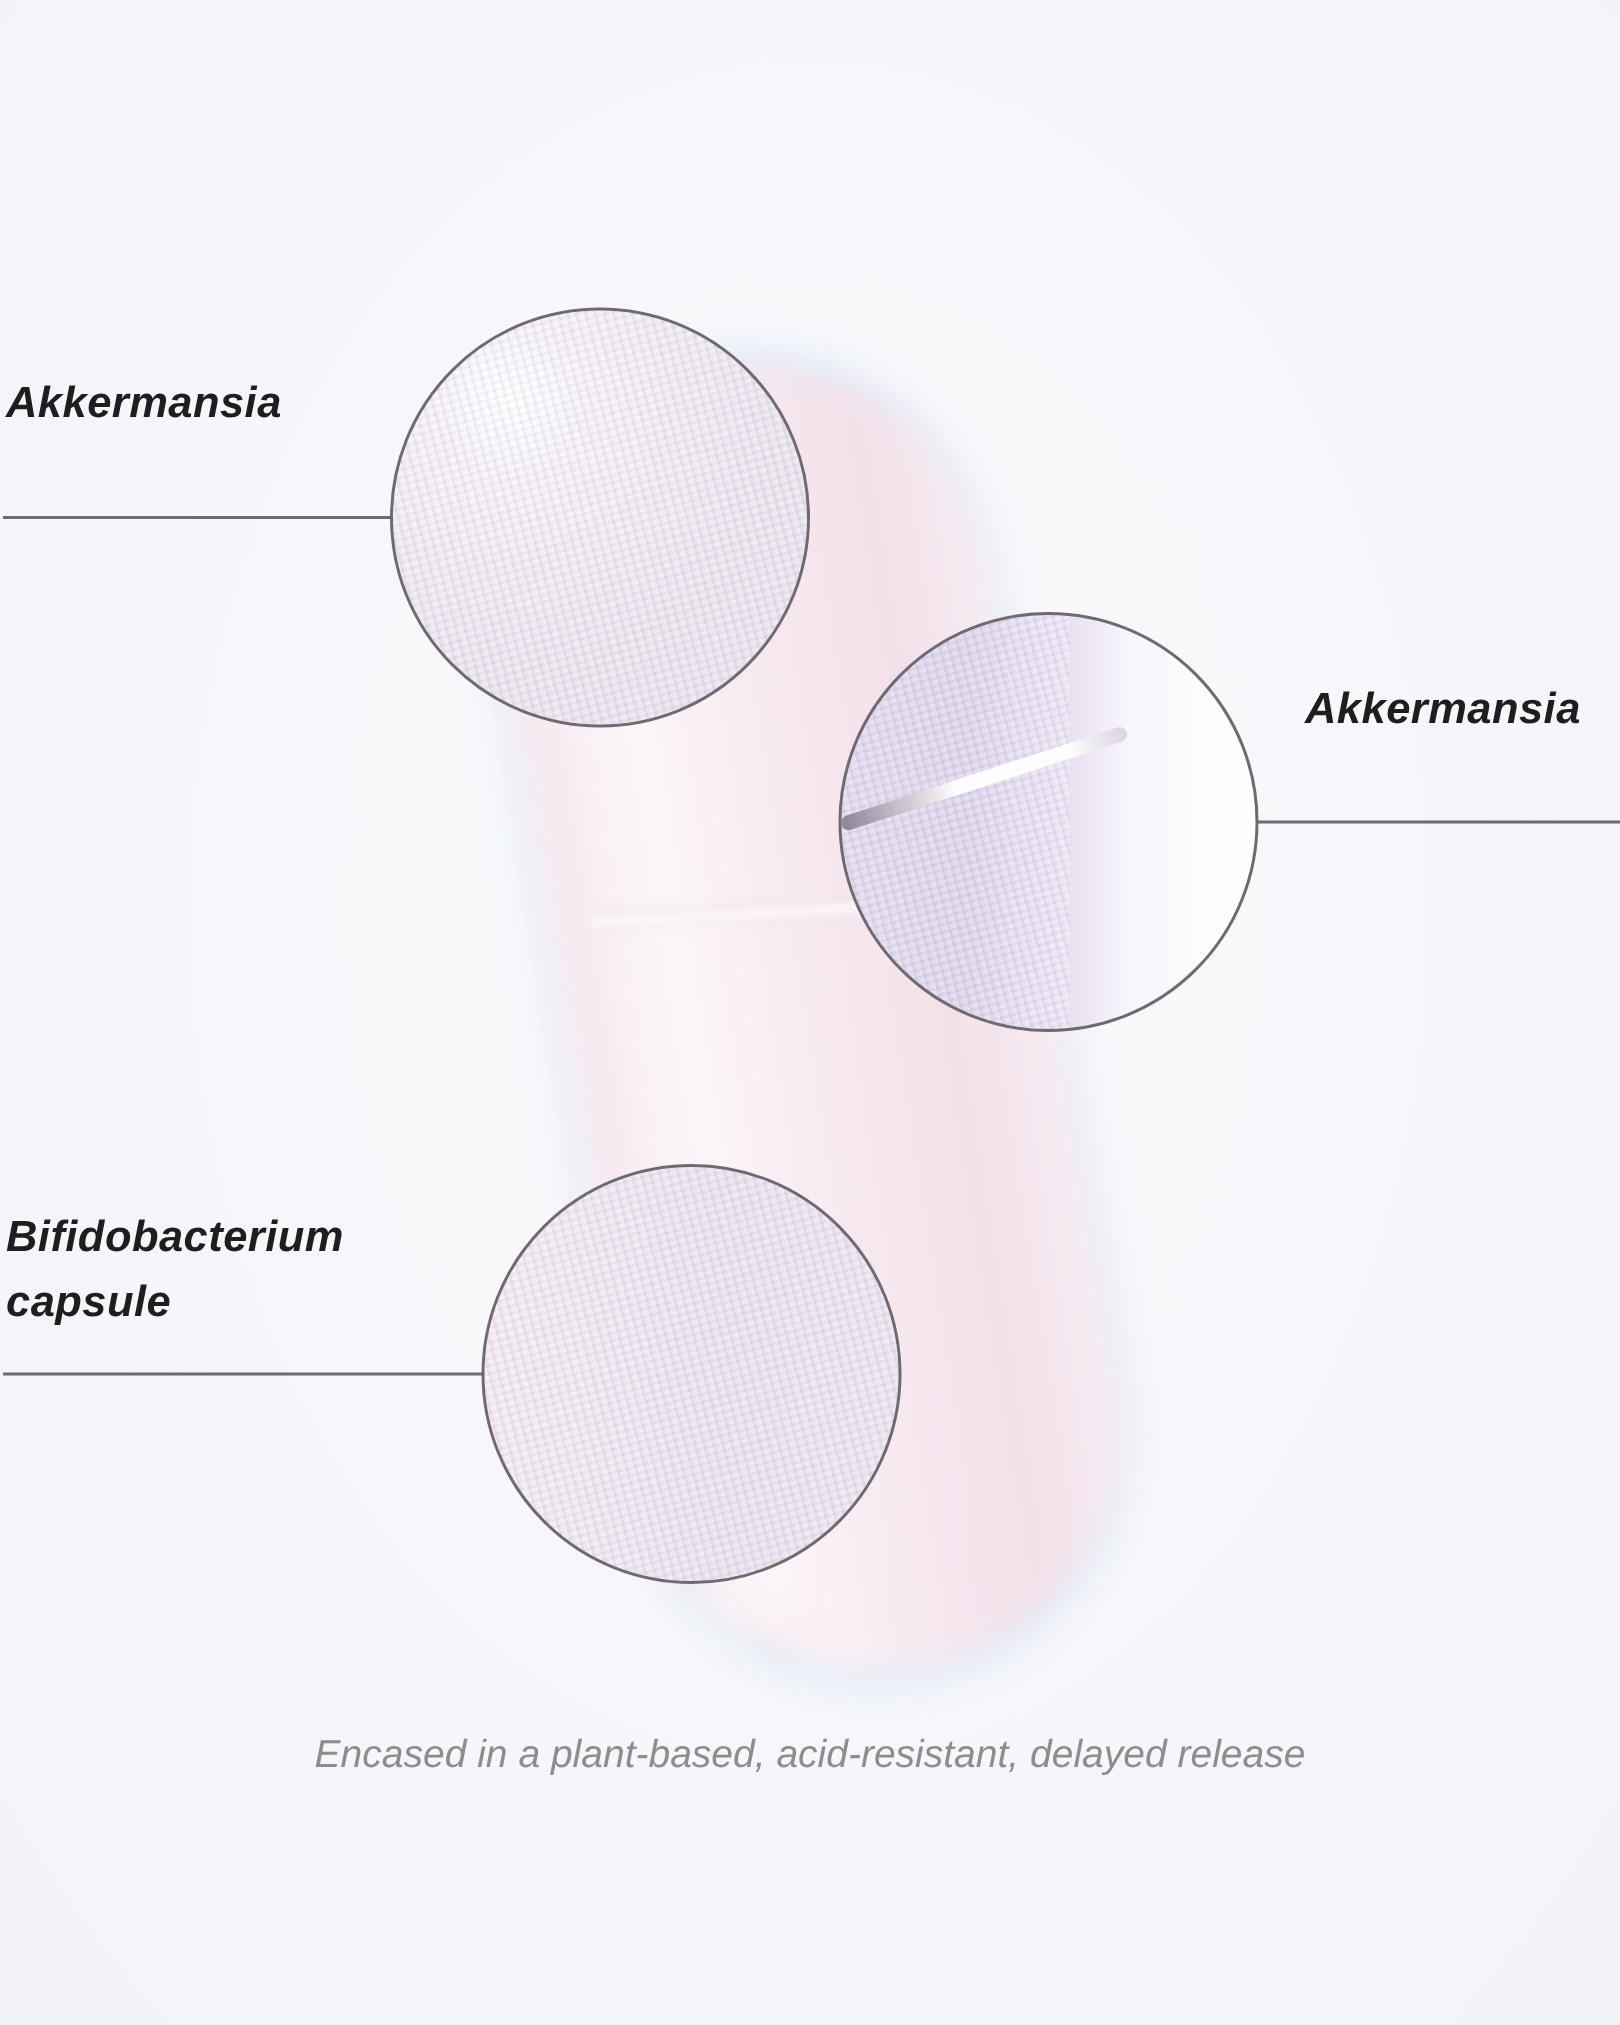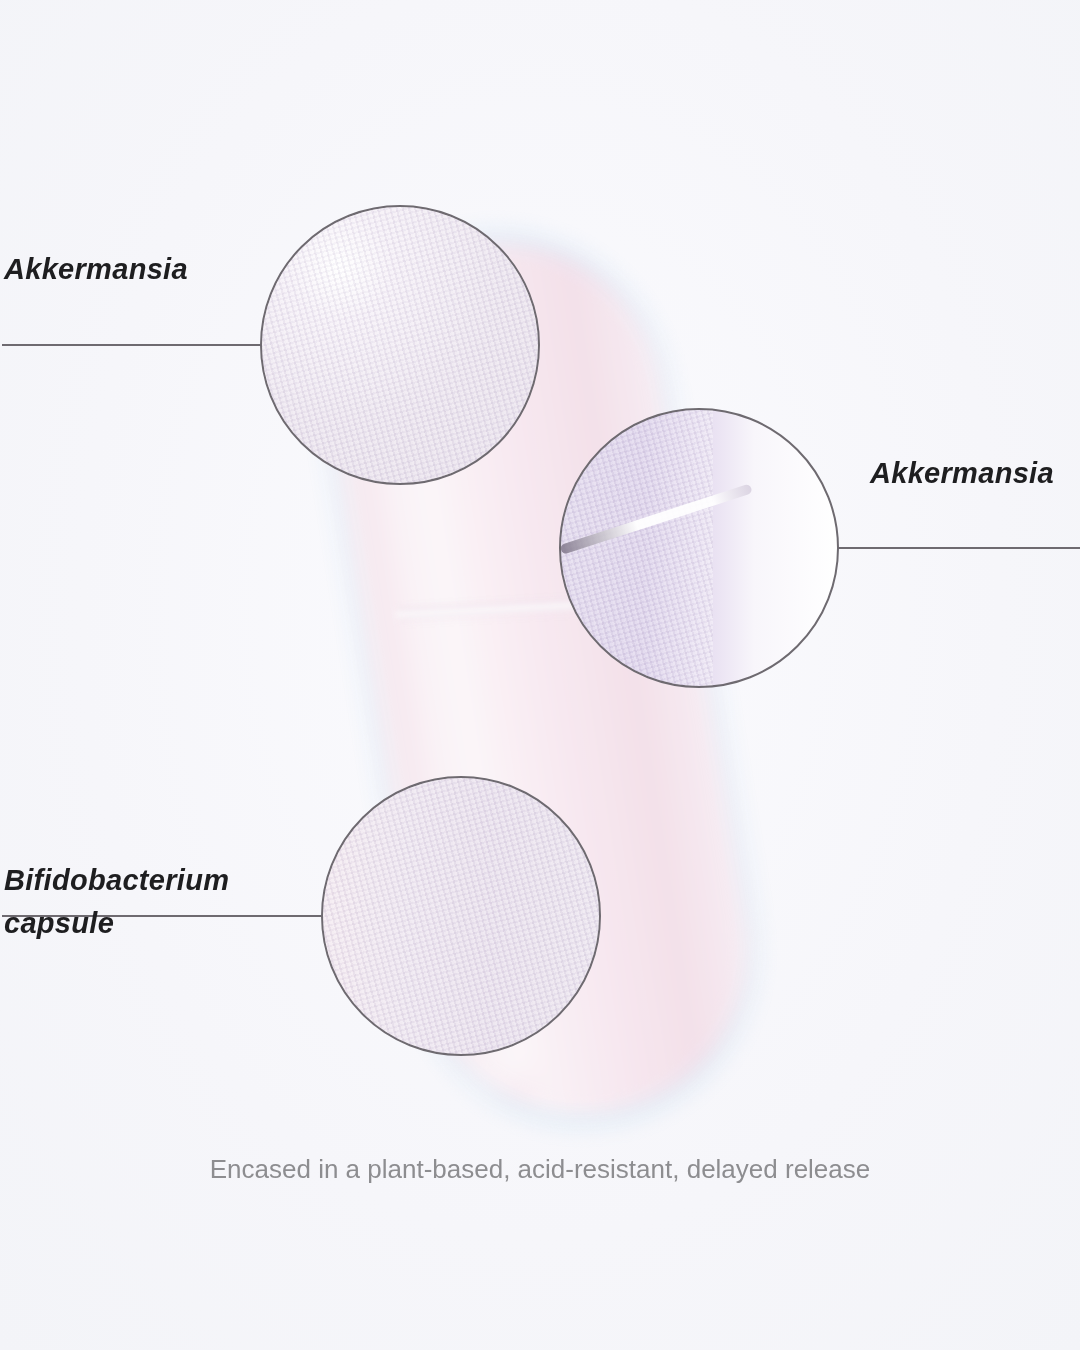--- a/index.html
+++ b/index.html
@@ -60,20 +60,21 @@
     .leader { position:absolute; height:2px; background:#6e6a70; }
     .label {
       position:absolute; font-weight:700; font-style:italic;
       font-size:29px; line-height:43px; color:#1e1e20; letter-spacing:0.3px;
       margin:0;
     }
     .caption {
       position:absolute; left:0; width:1080px; top:1148px;
       text-align:center; font-size:26px; line-height:43px; color:#8d8d90;
       margin:0;
+      font-style:italic;
     }
   </style>
 </head>
 <body>
 
 <div class="capsule-wrap">
   <div class="capsule"></div>
   <div class="capsule-seam"></div>
 </div>
 
@@ -91,20 +92,20 @@
     <div class="seam"></div>
   </div>
 <p class="label" style="left:870px; top:452px;">
   <span>Akkermansia</span><br>
 </p>
 
 <div class="leader" style="left:2px; top:915px; width:321px;"></div>
 <div class="lens lens-3">
     <div class="tex"></div>
   </div>
-<p class="label" style="left:4px; top:859px;">
+<p class="label" style="left:4px; top:804px;">
   <span>Bifidobacterium</span><br>
   <span>capsule</span>
 </p>
 
 <p class="caption">
   <span>Encased in a plant-based, acid-resistant, delayed release</span><br>
 </p>
 
 </body></html>

